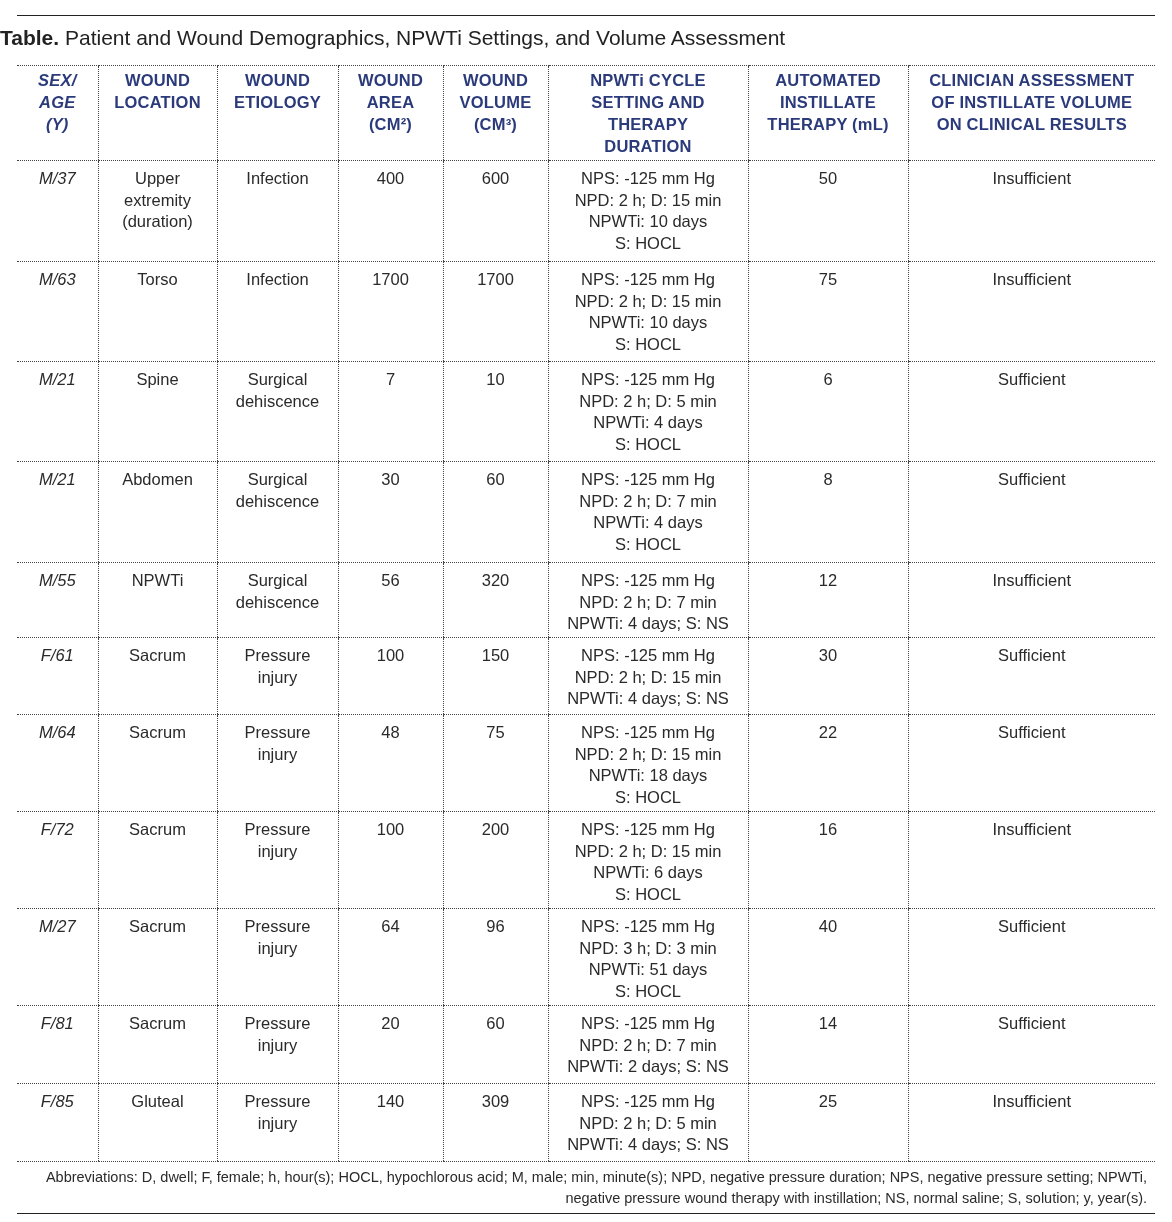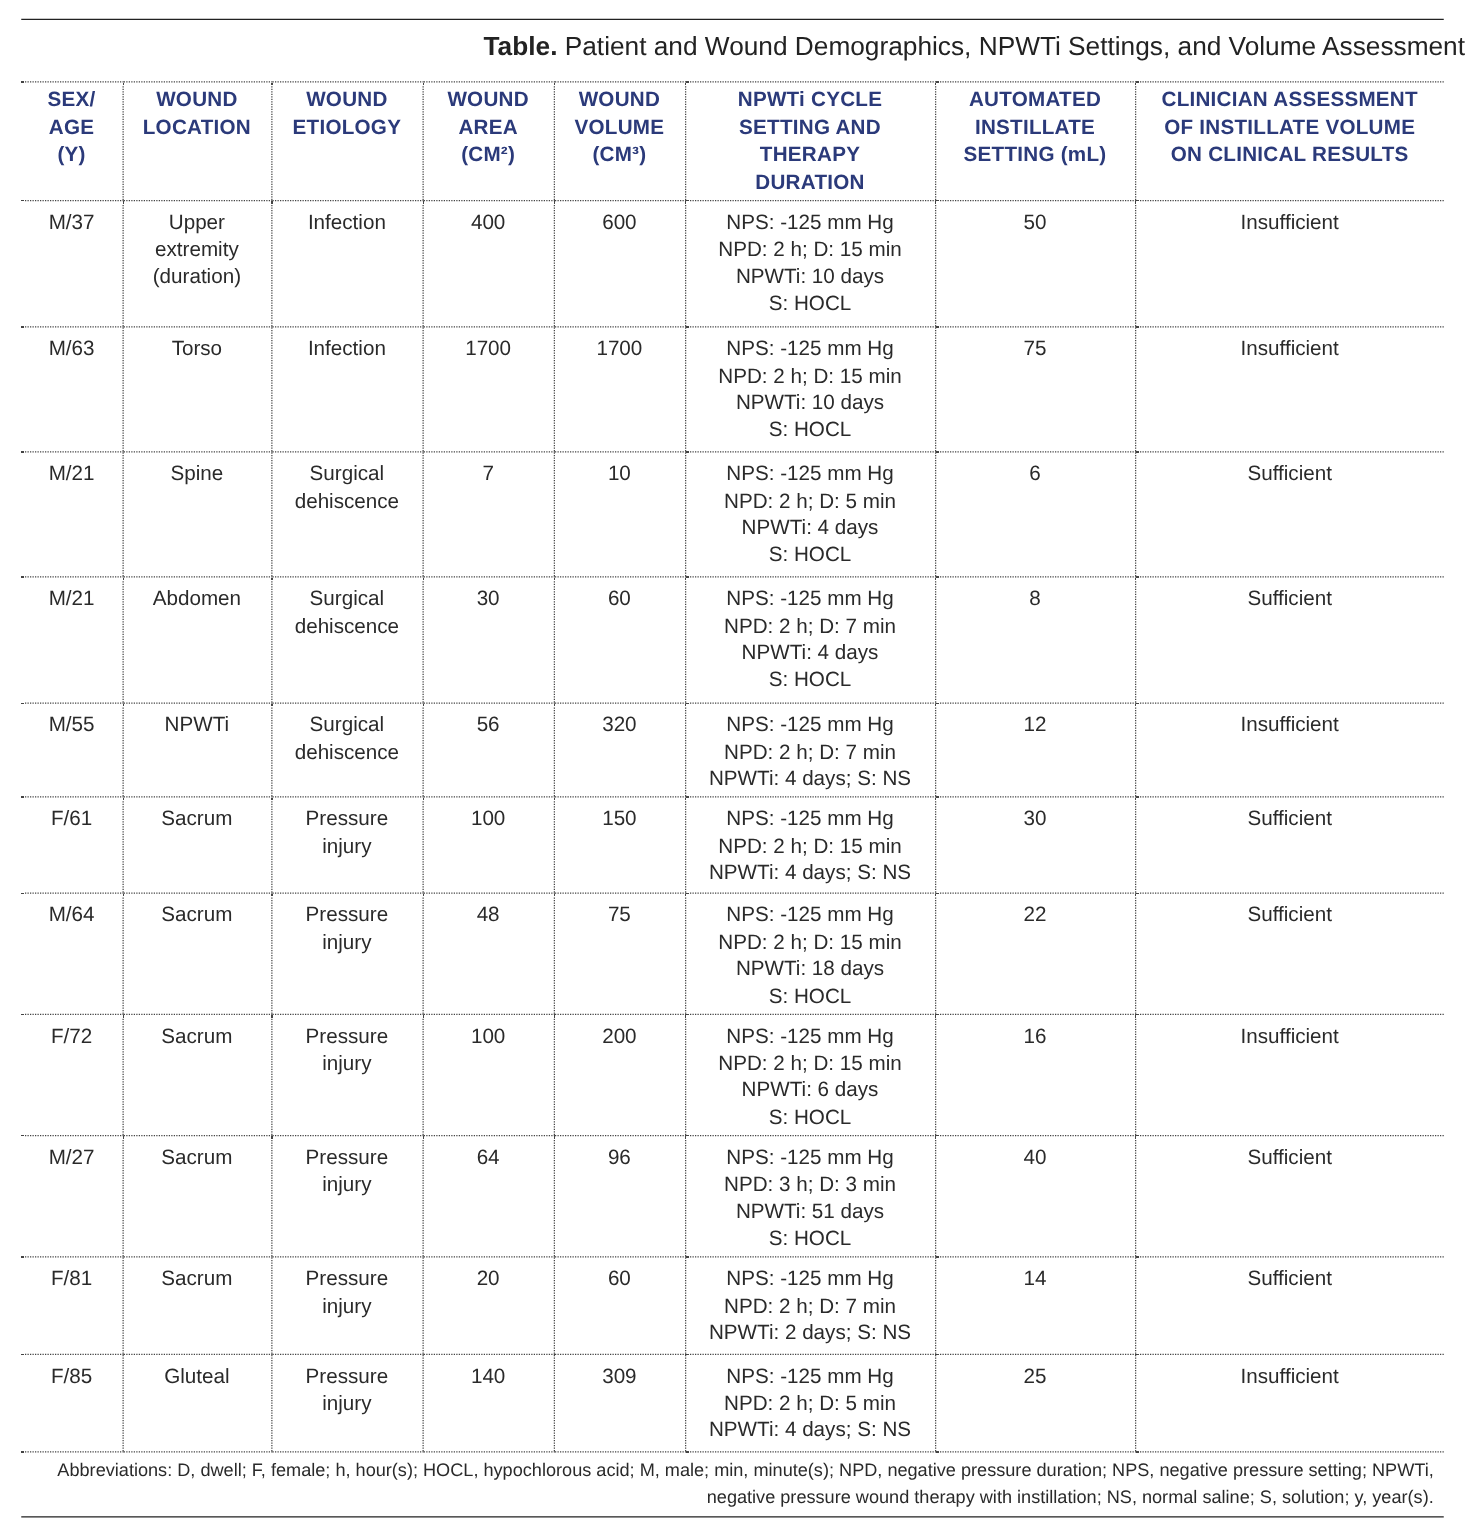--- a/index.html
+++ b/index.html
@@ -1,22 +1,22 @@
 <!DOCTYPE html>
 <html><head>
 <meta charset="utf-8">
 <style>
   html, body { margin: 0; padding: 0; background: #ffffff; }
   body { width: 1172px; height: 1222px; position: relative; font-family: "Liberation Sans", sans-serif; color: #2a2a2a; }
   .top-rule { position: absolute; left: 17px; top: 15px; width: 1138px; height: 0; border-top: 1.5px solid #222; }
-  .title { position: absolute; left: 0; top: 26px; width: 1172px; text-align: right; font-size: 21px; color: #222; }
+  .title { position: absolute; left: 0; top: 26px; width: 1172px; text-align: left; font-size: 21px; color: #222; }
   .title b { font-weight: bold; }
   table.t { position: absolute; left: 17px; top: 65px; width: 1138px; border-collapse: collapse; table-layout: fixed; }
   table.t th, table.t td { border-top: 1px dotted #444; border-bottom: 1px dotted #444; border-left: 1px dotted #444; text-align: center; vertical-align: top; padding: 0; }
-  table.t th:first-child, table.t td:first-child { border-left: none; }
+  table.t th:first-child, table.t td:first-child { border-left: none; font-style: italic; }
   table.t th { color: #2b3a7a; font-weight: bold; font-size: 16.5px; line-height: 22px; padding-top: 3px; height: 91px; letter-spacing: 0.2px; }
   table.t td { font-size: 16.5px; line-height: 21.5px; padding-top: 7px; color: #2a2a2a; }
   .foot { position: absolute; left: 27px; top: 1167px; width: 1120px; font-size: 14.5px; line-height: 21px; color: #2a2a2a; text-align: right; }
   .bottom-rule { position: absolute; left: 17px; top: 1213px; width: 1138px; border-top: 1.5px solid #222; }
   .ln { display: block; }
 </style>
 </head>
 <body>
 
 <div class="top-rule"></div>
@@ -63,21 +63,21 @@
         </th>
         <th>
           <span class="ln">NPWTi CYCLE</span>
           <span class="ln">SETTING AND</span>
           <span class="ln">THERAPY</span>
           <span class="ln">DURATION</span>
         </th>
         <th>
           <span class="ln">AUTOMATED</span>
           <span class="ln">INSTILLATE</span>
-          <span class="ln">SETTING (mL)</span>
+          <span class="ln">THERAPY (mL)</span>
         </th>
         <th>
           <span class="ln">CLINICIAN ASSESSMENT</span>
           <span class="ln">OF INSTILLATE VOLUME</span>
           <span class="ln">ON CLINICAL RESULTS</span>
         </th>
       </tr>
   </thead>
   <tbody id="tbody">
       <tr style="height: 101px;">

